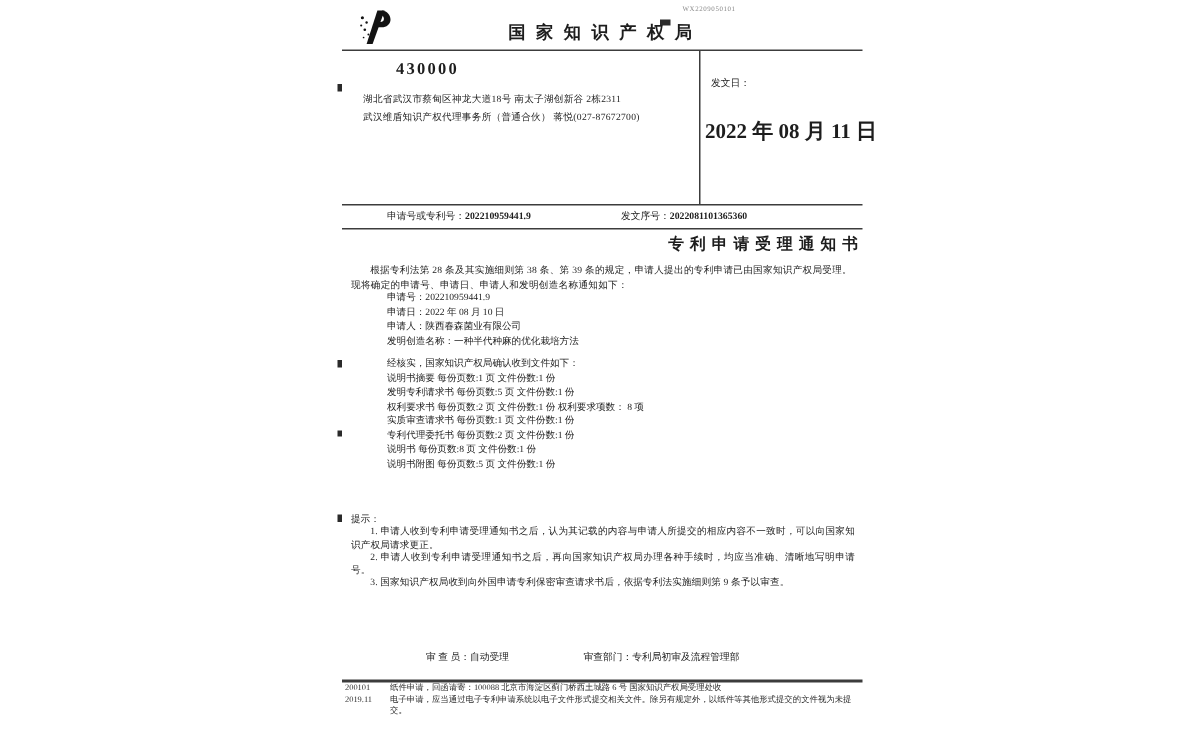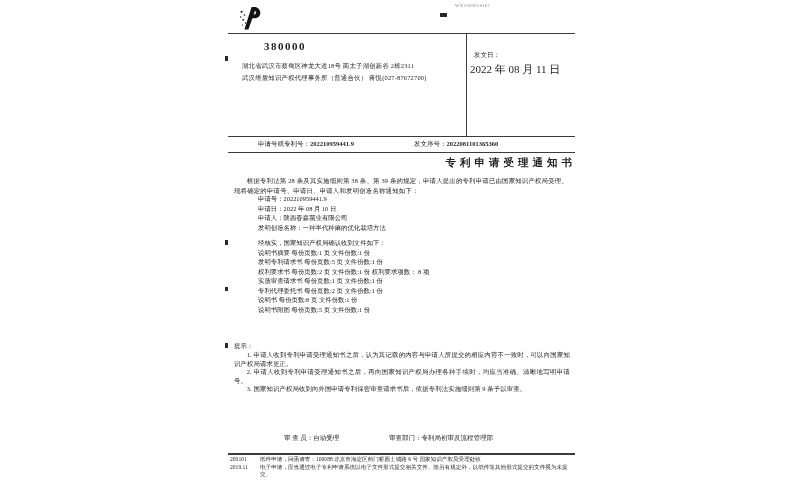--- a/index.html
+++ b/index.html
@@ -13,21 +13,21 @@
 
   .doc-code { position:absolute; top:3px; left:231px; font-size:4.6px; color:#868686; letter-spacing:0.4px; }
   .logo { position:absolute; top:6px; left:14px; }
   .agency { position:absolute; top:14px; left:0; width:100%; text-align:center; font-size:11.5px; font-weight:bold; letter-spacing:7px; padding-left:7px; }
 
   .postal { position:absolute; top:40px; left:40px; font-size:11px; font-weight:bold; letter-spacing:1.5px; }
   .addr1 { position:absolute; top:62px; left:18px; letter-spacing:0.2px; white-space:nowrap; }
   .addr2 { position:absolute; top:74px; left:18px; letter-spacing:0.2px; white-space:nowrap; }
 
   .issue-label { position:absolute; top:51px; left:250px; font-size:6.5px; }
-  .issue-date { position:absolute; top:62px; left:246px; font-size:11px; font-weight:normal; white-space:nowrap; }
+  .issue-date { position:absolute; top:79px; left:246px; font-size:14px; font-weight:bold; white-space:nowrap; }
 
   .refrow { position:absolute; top:140px; font-size:6.5px; white-space:nowrap; }
   .refrow .num { font-weight:bold; }
   .ref-app { left:34px; } .ref-serial { left:190px; }
 
   .title { position:absolute; top:156px; left:0; width:100%; text-align:right; font-size:10.5px; font-weight:bold; letter-spacing:4px; padding-left:4px; }
 
   .intro { position:absolute; top:176px; left:10px; width:334px; line-height:9.5px; text-indent:2em; text-align:justify; letter-spacing:0.2px; }
   .fields { position:absolute; top:194px; left:34px; line-height:9.6px; white-space:nowrap; }
   .received { position:absolute; top:238px; left:34px; line-height:9.5px; white-space:nowrap; }
@@ -59,25 +59,26 @@
       <path d="M17 1 L23 1 L13 29 L8 29 Z" fill="#131313"></path>
       <path d="M21 1 C29 2 31 13 22 15 L15.5 15 L17 10.5 L20 10.5 C23.4 10.5 23.2 5.2 19.6 4.6 Z" fill="#131313"></path>
       <circle cx="4.5" cy="7" r="1.3" fill="#131313"></circle>
       <circle cx="8" cy="11" r="1.0" fill="#131313"></circle>
       <circle cx="3.5" cy="13.5" r="0.9" fill="#131313"></circle>
       <circle cx="6.5" cy="17" r="1.1" fill="#131313"></circle>
       <circle cx="9.5" cy="21" r="0.8" fill="#131313"></circle>
       <circle cx="5.5" cy="23.5" r="0.7" fill="#131313"></circle>
     </svg>
   </div>
+  <div class="agency">国家知识产权局</div>
 
   <div class="hline" style="top:33px;"></div>
   <div class="vline"></div>
 
-  <div class="postal">380000</div>
+  <div class="postal">430000</div>
   <div class="addr1">湖北省武汉市蔡甸区神龙大道18号 南太子湖创新谷 2栋2311</div>
   <div class="addr2">武汉维盾知识产权代理事务所（普通合伙） 蒋悦(027-87672700)</div>
 
   <div class="issue-label">发文日：</div>
   <div class="issue-date">2022 年 08 月 11 日</div>
 
   <div class="hline" style="top:136px;"></div>
   <div class="refrow ref-app">
     <span>申请号或专利号：</span><span class="num">202210959441.9</span>
   </div>

